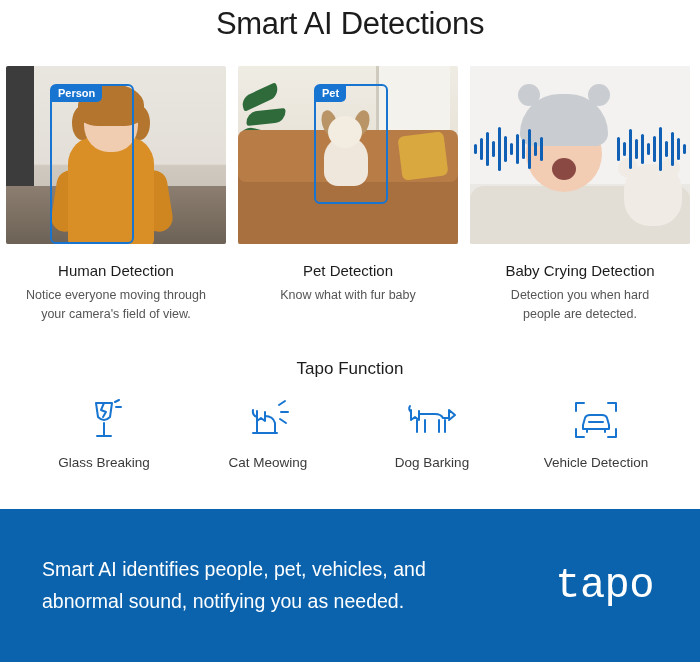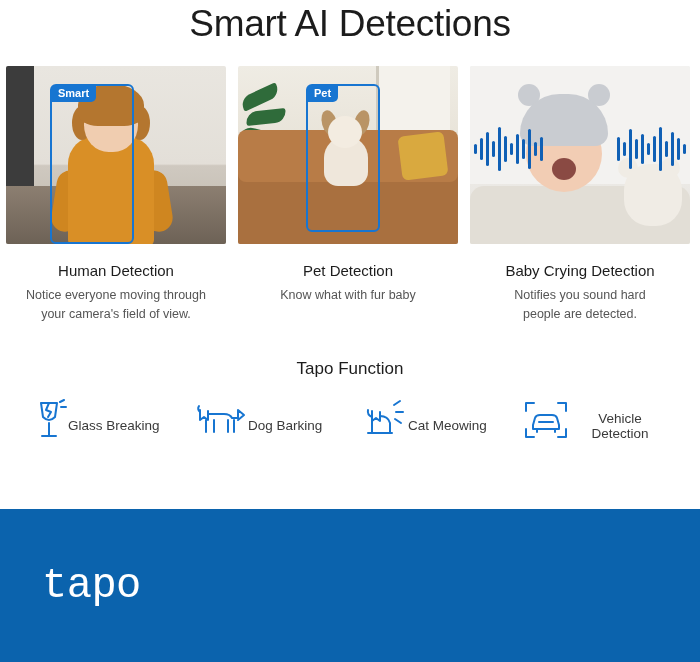--- a/index.html
+++ b/index.html
@@ -12,21 +12,21 @@
     height: 662px;
     background: #ffffff;
     font-family: "Liberation Sans", sans-serif;
     color: #2b2b2b;
     overflow: hidden;
     position: relative;
   }
 
   .page-title {
     text-align: center;
-    font-size: 37px;
+    font-size: 31px;
     font-weight: 400;
     letter-spacing: -0.3px;
     color: #1c1c1c;
     margin: 0;
     padding-top: 2px;
     height: 46px;
     line-height: 44px;
   }
 
   
@@ -195,21 +195,21 @@
     background: #1775d1;
     color: #fff;
     font-size: 11px;
     font-weight: 700;
     padding: 2px 7px 3px 7px;
     border-radius: 5px 0 5px 0;
     white-space: nowrap;
     line-height: 1.1;
   }
   .box1 { left: 44px; top: 18px; width: 84px; height: 160px; }
-  .box2 { left: 68px; top: 18px; width: 74px; height: 148px; }
+  .box2 { left: 76px; top: 18px; width: 74px; height: 120px; }
 
   .card-title {
     margin-top: 18px;
     font-size: 15px;
     color: #1c1c1c;
     text-align: center;
     font-weight: 400;
   }
   .card-desc {
     margin-top: 7px;
@@ -229,21 +229,21 @@
   .beta-row {
     display: flex;
     justify-content: center;
     gap: 16px;
     margin-top: 18px;
     padding: 0 30px;
   }
   .beta-item {
     width: 150px;
     display: flex;
-    flex-direction: row;
+    flex-direction: column;
     align-items: center;
   }
   .beta-icon {
     height: 46px;
     display: flex;
     align-items: center;
     justify-content: center;
   }
   .beta-label {
     margin-top: 12px;
@@ -292,21 +292,21 @@
       <div class="wall-l"></div>
       <div class="floor"></div>
       <div class="arm-l"></div>
       <div class="arm-r"></div>
       <div class="body"></div>
       <div class="hair2"></div>
       <div class="hair3"></div>
       <div class="head"></div>
       <div class="hair"></div>
       <div class="det-box box1">
-        <span class="det-label">Smart</span>
+        <span class="det-label">Person</span>
       </div>
     </div>
     <div class="card-title">Human Detection</div>
     <div class="card-desc">
       <span>Notice everyone moving through</span><br>
       <span>your camera's field of view.</span>
     </div>
   </div>
 
   <div class="card">
@@ -371,21 +371,21 @@
         <span style="height:26px"></span>
           <span style="height:44px"></span>
           <span style="height:16px"></span>
         <span style="height:34px"></span>
           <span style="height:22px"></span>
           <span style="height:10px"></span>
       </div>
     </div>
     <div class="card-title">Baby Crying Detection</div>
     <div class="card-desc">
-      <span>Notifies you sound hard</span><br>
+      <span>Detection you when hard</span><br>
       <span>people are detected.</span>
     </div>
   </div>
 
 </div>
 
 <div class="beta-title">Tapo Function</div>
 
 <div class="beta-row">
 
@@ -394,67 +394,71 @@
       <svg width="38" height="42" viewBox="0 0 38 42" fill="none" stroke="#1775d1" stroke-width="2" stroke-linecap="round" stroke-linejoin="round">
         <path d="M11 4 L27 4 L25 18 Q19 24 13 18 Z"></path>
         <path d="M19 24 L19 36"></path>
         <path d="M12 37 L26 37"></path>
         <path d="M19 4 L16 11 L21 13 L18 18"></path>
         <path d="M30 3 L34 1"></path>
         <path d="M31 8 L36 8"></path>
       </svg>
     </div>
     <div class="beta-label">Glass Breaking</div>
+  </div>
+
+  <div class="beta-item">
+    <div class="beta-icon">
+      <svg width="50" height="42" viewBox="0 0 50 42" fill="none" stroke="#1775d1" stroke-width="2" stroke-linecap="round" stroke-linejoin="round">
+        <path d="M14 12 L14 22 L18 19 L22 22 L22 13"></path>
+        <path d="M22 17 Q30 17 32 24 L32 34"></path>
+        <path d="M14 22 L14 34"></path>
+        <path d="M10 34 L34 34"></path>
+        <path d="M14 18 Q9 16 10 11"></path>
+        <path d="M36 6 L42 2"></path>
+        <path d="M38 13 L45 13"></path>
+        <path d="M37 20 L43 24"></path>
+      </svg>
+    </div>
+    <div class="beta-label">Cat Meowing</div>
   </div>
 
   <div class="beta-item">
     <div class="beta-icon">
       <svg width="54" height="40" viewBox="0 0 54 40" fill="none" stroke="#1775d1" stroke-width="2" stroke-linecap="round" stroke-linejoin="round">
         <path d="M6 10 L6 20 L10 17 L14 20 L14 11"></path>
         <path d="M14 14 L30 14 Q36 14 38 18 L44 18"></path>
         <path d="M44 18 L44 10 L50 15 L44 20"></path>
         <path d="M12 20 L12 32"></path>
         <path d="M20 20 L20 32"></path>
         <path d="M34 20 L34 32"></path>
         <path d="M40 20 L40 32"></path>
         <path d="M6 12 Q3 9 5 6"></path>
       </svg>
     </div>
     <div class="beta-label">Dog Barking</div>
   </div>
 
   <div class="beta-item">
     <div class="beta-icon">
-      <svg width="50" height="42" viewBox="0 0 50 42" fill="none" stroke="#1775d1" stroke-width="2" stroke-linecap="round" stroke-linejoin="round">
-        <path d="M14 12 L14 22 L18 19 L22 22 L22 13"></path>
-        <path d="M22 17 Q30 17 32 24 L32 34"></path>
-        <path d="M14 22 L14 34"></path>
-        <path d="M10 34 L34 34"></path>
-        <path d="M14 18 Q9 16 10 11"></path>
-        <path d="M36 6 L42 2"></path>
-        <path d="M38 13 L45 13"></path>
-        <path d="M37 20 L43 24"></path>
-      </svg>
-    </div>
-    <div class="beta-label">Cat Meowing</div>
-  </div>
-
-  <div class="beta-item">
-    <div class="beta-icon">
       <svg width="48" height="42" viewBox="0 0 48 42" fill="none" stroke="#1775d1" stroke-width="2" stroke-linecap="round" stroke-linejoin="round">
         <path d="M4 12 L4 4 L12 4"></path>
         <path d="M36 4 L44 4 L44 12"></path>
         <path d="M44 30 L44 38 L36 38"></path>
         <path d="M12 38 L4 38 L4 30"></path>
         <path d="M11 26 L13 19 Q14 16 18 16 L30 16 Q34 16 35 19 L37 26 L37 30 L11 30 Z"></path>
         <path d="M15 30 L15 33"></path>
         <path d="M33 30 L33 33"></path>
         <path d="M17 23 L31 23"></path>
       </svg>
     </div>
     <div class="beta-label">Vehicle Detection</div>
   </div>
 
 </div>
 
 <div class="footer">
+  <div class="footer-text">
+    <span>Smart AI identifies people, pet, vehicles, and</span>
+    <span>abnormal sound, notifying you as needed.</span>
+  </div>
   <div class="logo">tapo</div>
 </div>
 
 </body></html>

